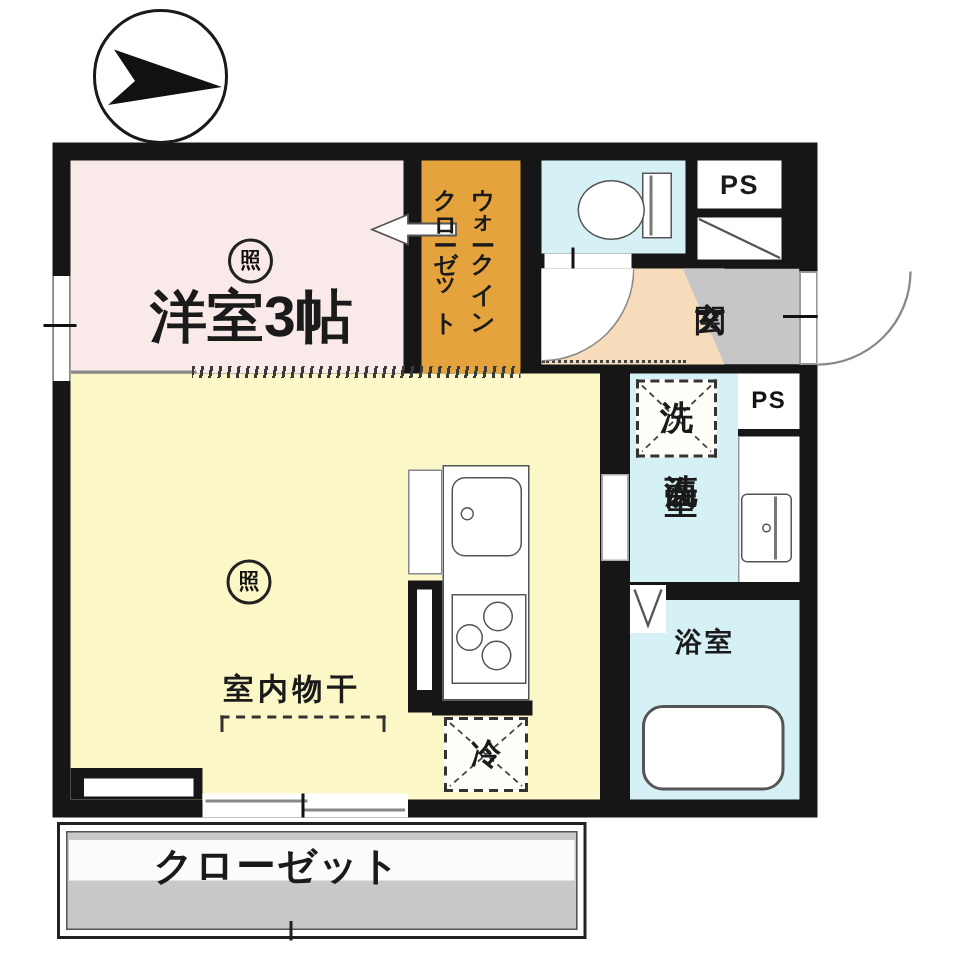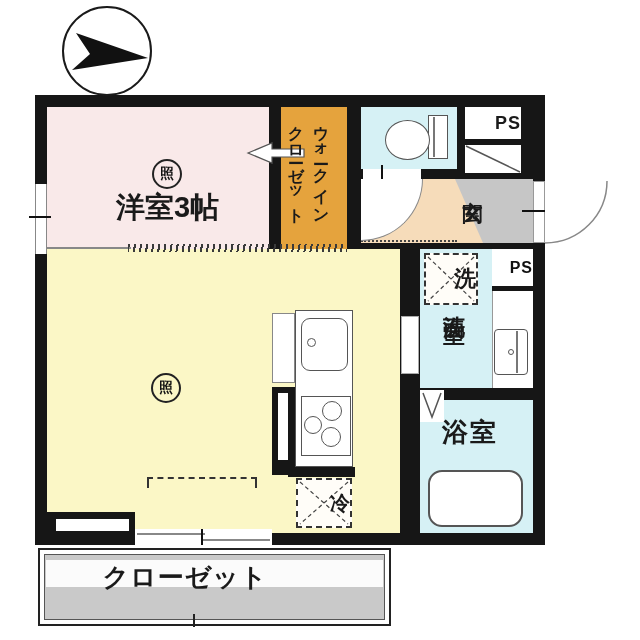--- a/index.html
+++ b/index.html
@@ -1,21 +1,21 @@
 <!DOCTYPE html>
 <html><head>
 <meta charset="utf-8">
 <style>
   html,body{margin:0;padding:0;background:#fff;}
   #canvas{position:relative;width:640px;height:640px;background:#fff;overflow:hidden;
           font-family:"Liberation Sans","DejaVu Sans",sans-serif;color:#111;}
   .r{position:absolute;box-sizing:border-box;}
   .lbl{position:absolute;white-space:nowrap;color:#1a1a1a;font-weight:600;line-height:1;}
   .vtext{writing-mode:vertical-rl;text-orientation:upright;}
-  .cc{display:flex;align-items:center;justify-content:flex-end;}
+  .cc{display:flex;align-items:center;justify-content:center;}
   .badge{position:absolute;width:30px;height:30px;border:2px solid #222;border-radius:50%;
          box-sizing:border-box;display:flex;align-items:center;justify-content:center;
          font-size:14px;font-weight:700;}
   .dashedbox{border:2px dashed #333;background:#fffdf8;}
   .psbox{background:#fff;font-weight:600;font-size:18px;letter-spacing:1px;}
   svg{display:block;}
 </style>
 </head>
 <body>
 
@@ -128,39 +128,40 @@
       <line x1="67" y1="11" x2="135" y2="11" stroke="#888" stroke-width="2"></line>
       <line x1="67" y1="-2" x2="67" y2="18" stroke="#111" stroke-width="2"></line>
     </svg>
   </div>
 
   <div class="r" style="left:147px;top:477px;width:110px;height:11px;border:2px dashed #333;border-bottom:none;"></div>
 
   <div class="badge" style="left:152px;top:159px;">
     <span>照</span>
   </div>
-  <div class="lbl" style="left:90px;top:193px;width:155px;font-size:29px;text-align:center;">洋室3帖</div>
+  <div class="lbl" style="left:90px;top:193px;width:155px;font-size:38px;text-align:center;">洋室3帖</div>
 
   <div class="lbl vtext" style="left:313px;top:114px;font-size:16px;letter-spacing:2px;">ウォークイン</div>
   <div class="lbl vtext" style="left:288px;top:114px;font-size:16px;letter-spacing:2px;">クローゼット</div>
 
   <div class="r cc" style="left:465px;top:107px;width:56px;height:32px;">
     <span class="lbl" style="position:relative;font-size:18px;letter-spacing:1px;">PS</span>
   </div>
 
   <div class="lbl vtext" style="left:463px;top:185px;font-size:20px;letter-spacing:3px;">玄関</div>
 
   <div class="badge" style="left:151px;top:373px;">
     <span>照</span>
   </div>
 
   <div class="lbl vtext" style="left:443px;top:298px;font-size:22px;letter-spacing:3px;">洗面室</div>
 
-  <div class="lbl" style="left:437px;top:419px;width:66px;font-size:26px;text-align:center;letter-spacing:2px;">浴室</div>
+  <div class="lbl" style="left:437px;top:419px;width:66px;font-size:18px;text-align:center;letter-spacing:2px;">浴室</div>
 
+  <div class="lbl" style="left:125px;top:450px;width:140px;font-size:20px;text-align:center;letter-spacing:3px;">室内物干</div>
 
   <div class="r" style="left:38px;top:548px;width:353px;height:78px;background:#fff;border:2px solid #222;"></div>
   <div class="r" style="left:44px;top:554px;width:341px;height:66px;background:#c9c9c9;border:1.5px solid #555;"></div>
   <div class="r" style="left:46px;top:560px;width:337px;height:27px;background:rgba(255,255,255,0.92);"></div>
   <div class="r" style="left:193px;top:614px;width:2px;height:13px;background:#222;"></div>
   <div class="lbl" style="left:100px;top:564px;width:170px;font-size:26px;text-align:center;letter-spacing:1px;">クローゼット</div>
 
   <div class="r" style="left:62px;top:6px;width:90px;height:90px;border:2.5px solid #1a1a1a;border-radius:50%;background:#fff;">
     <svg width="90" height="90" viewBox="0 0 90 90">
       <polygon points="84,50 12,25 26,46 8,62" fill="#111"></polygon>

